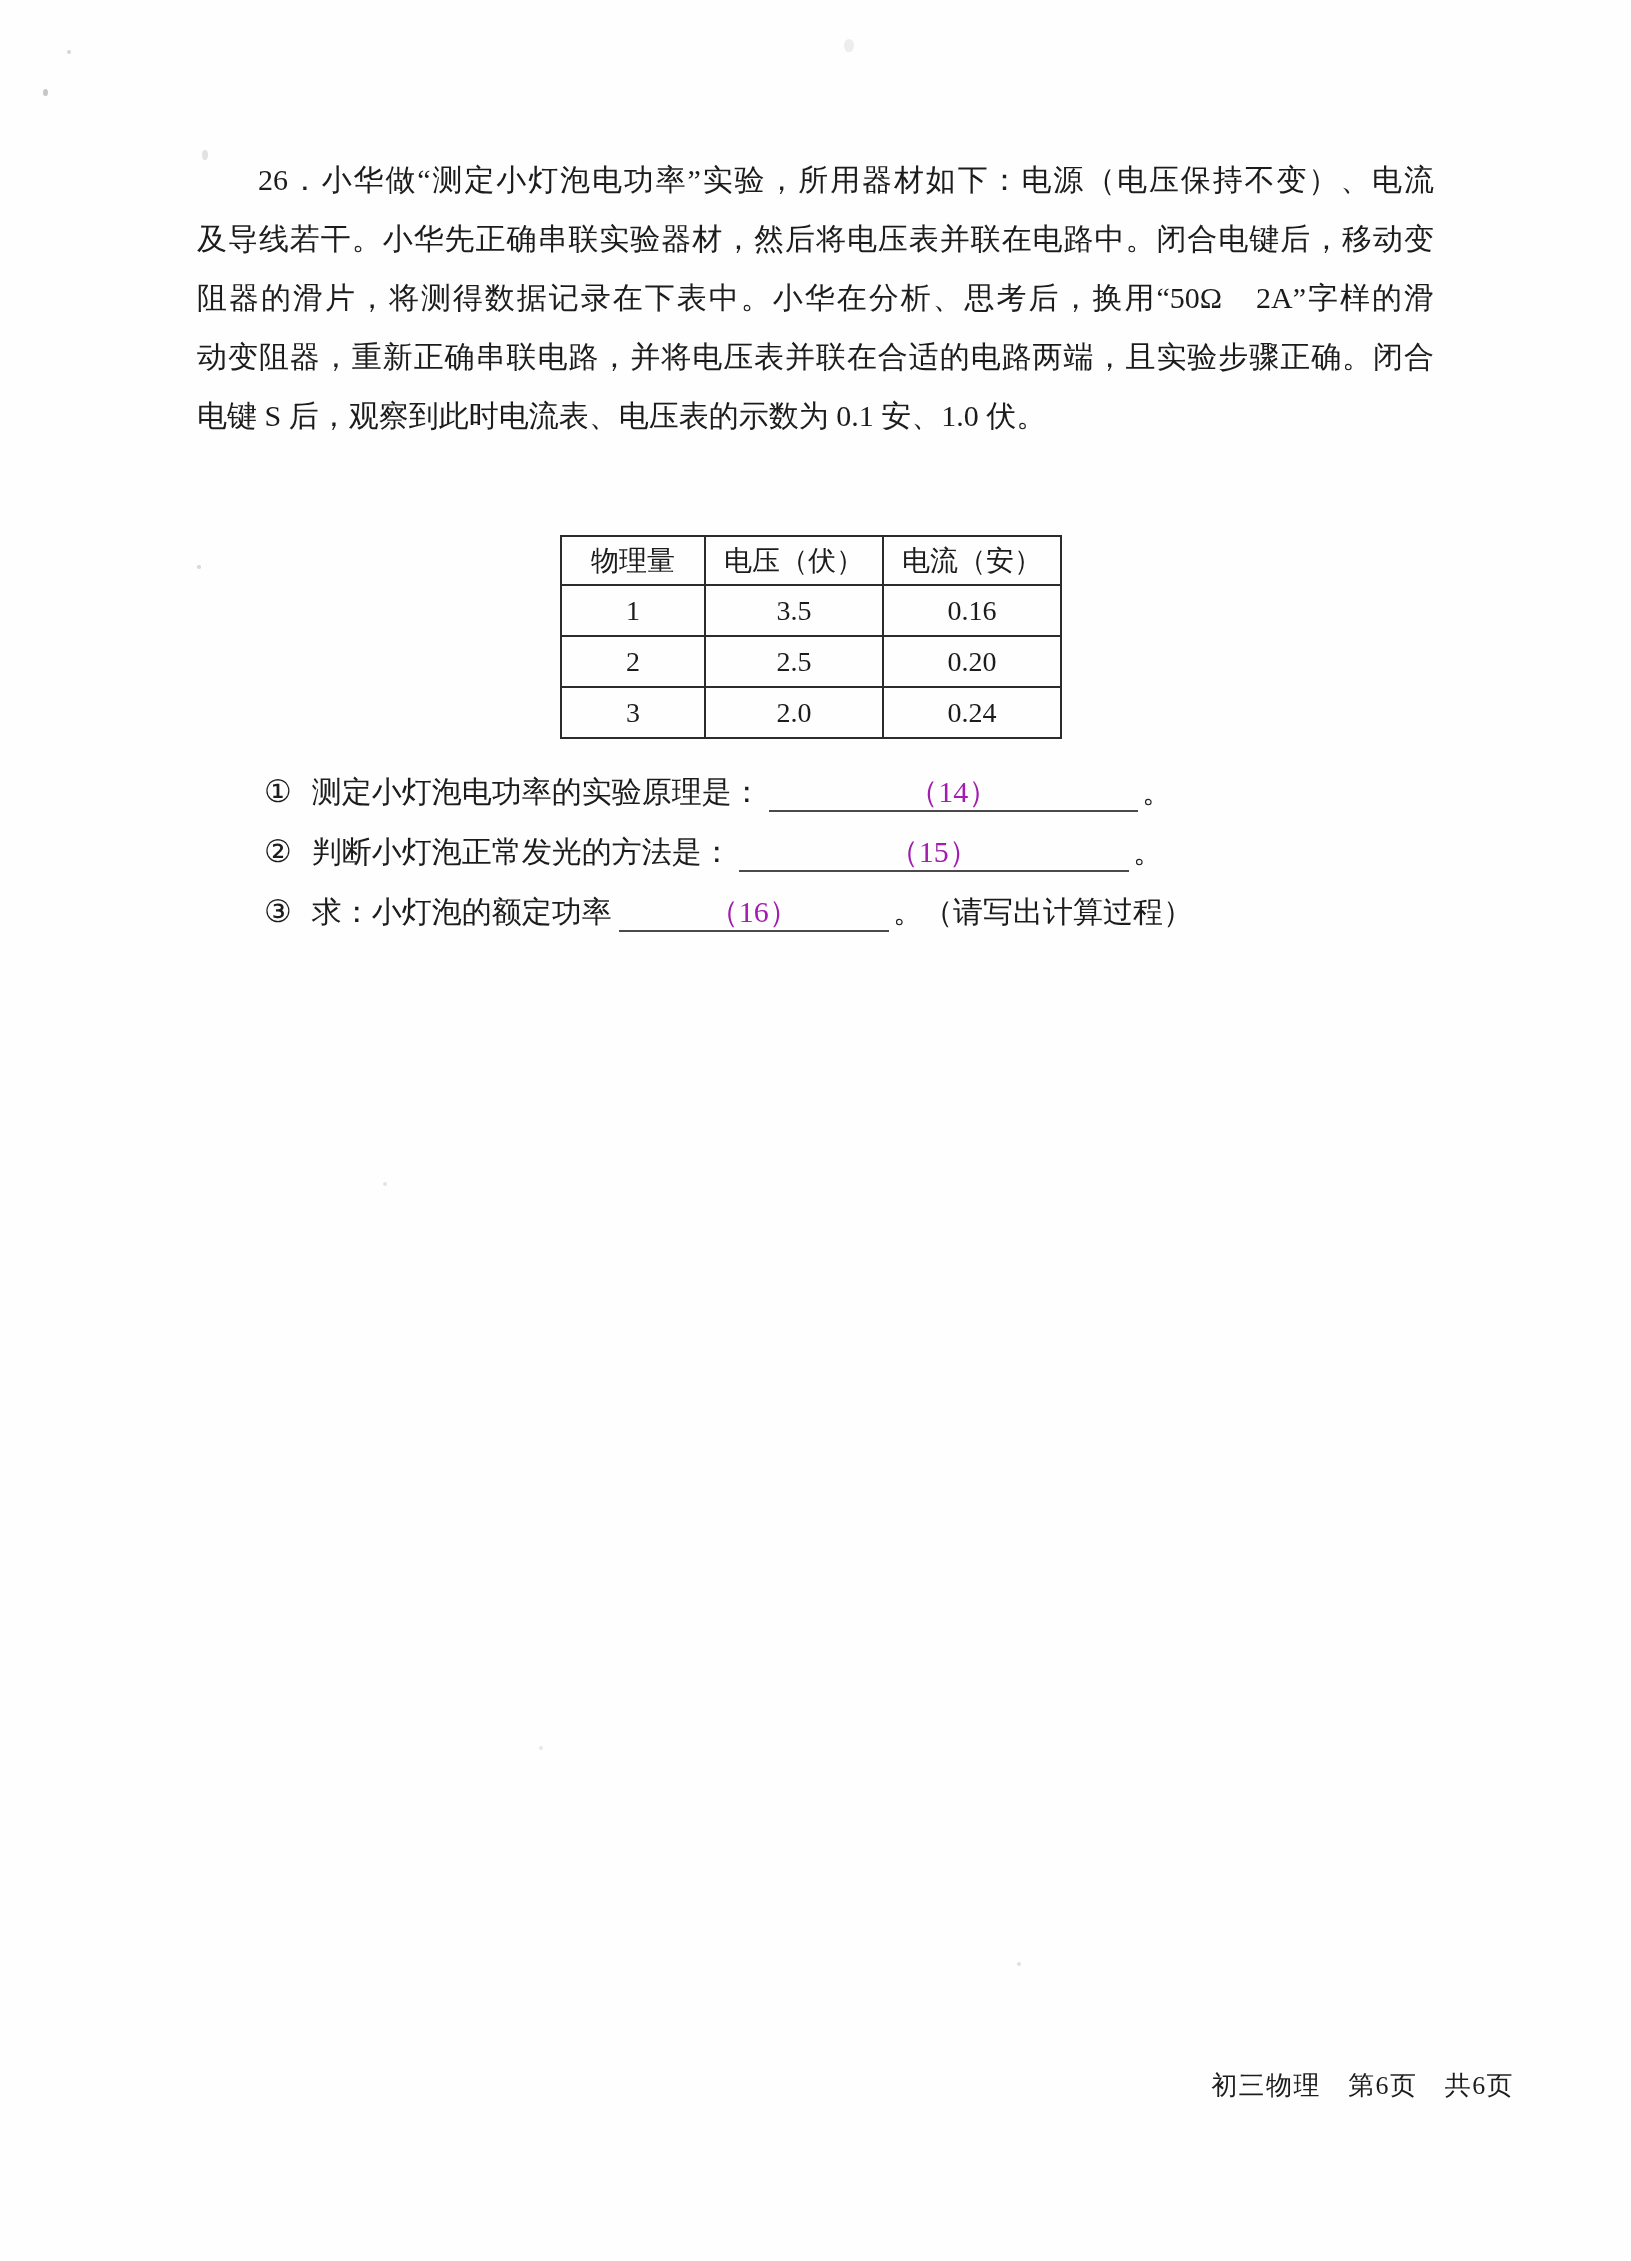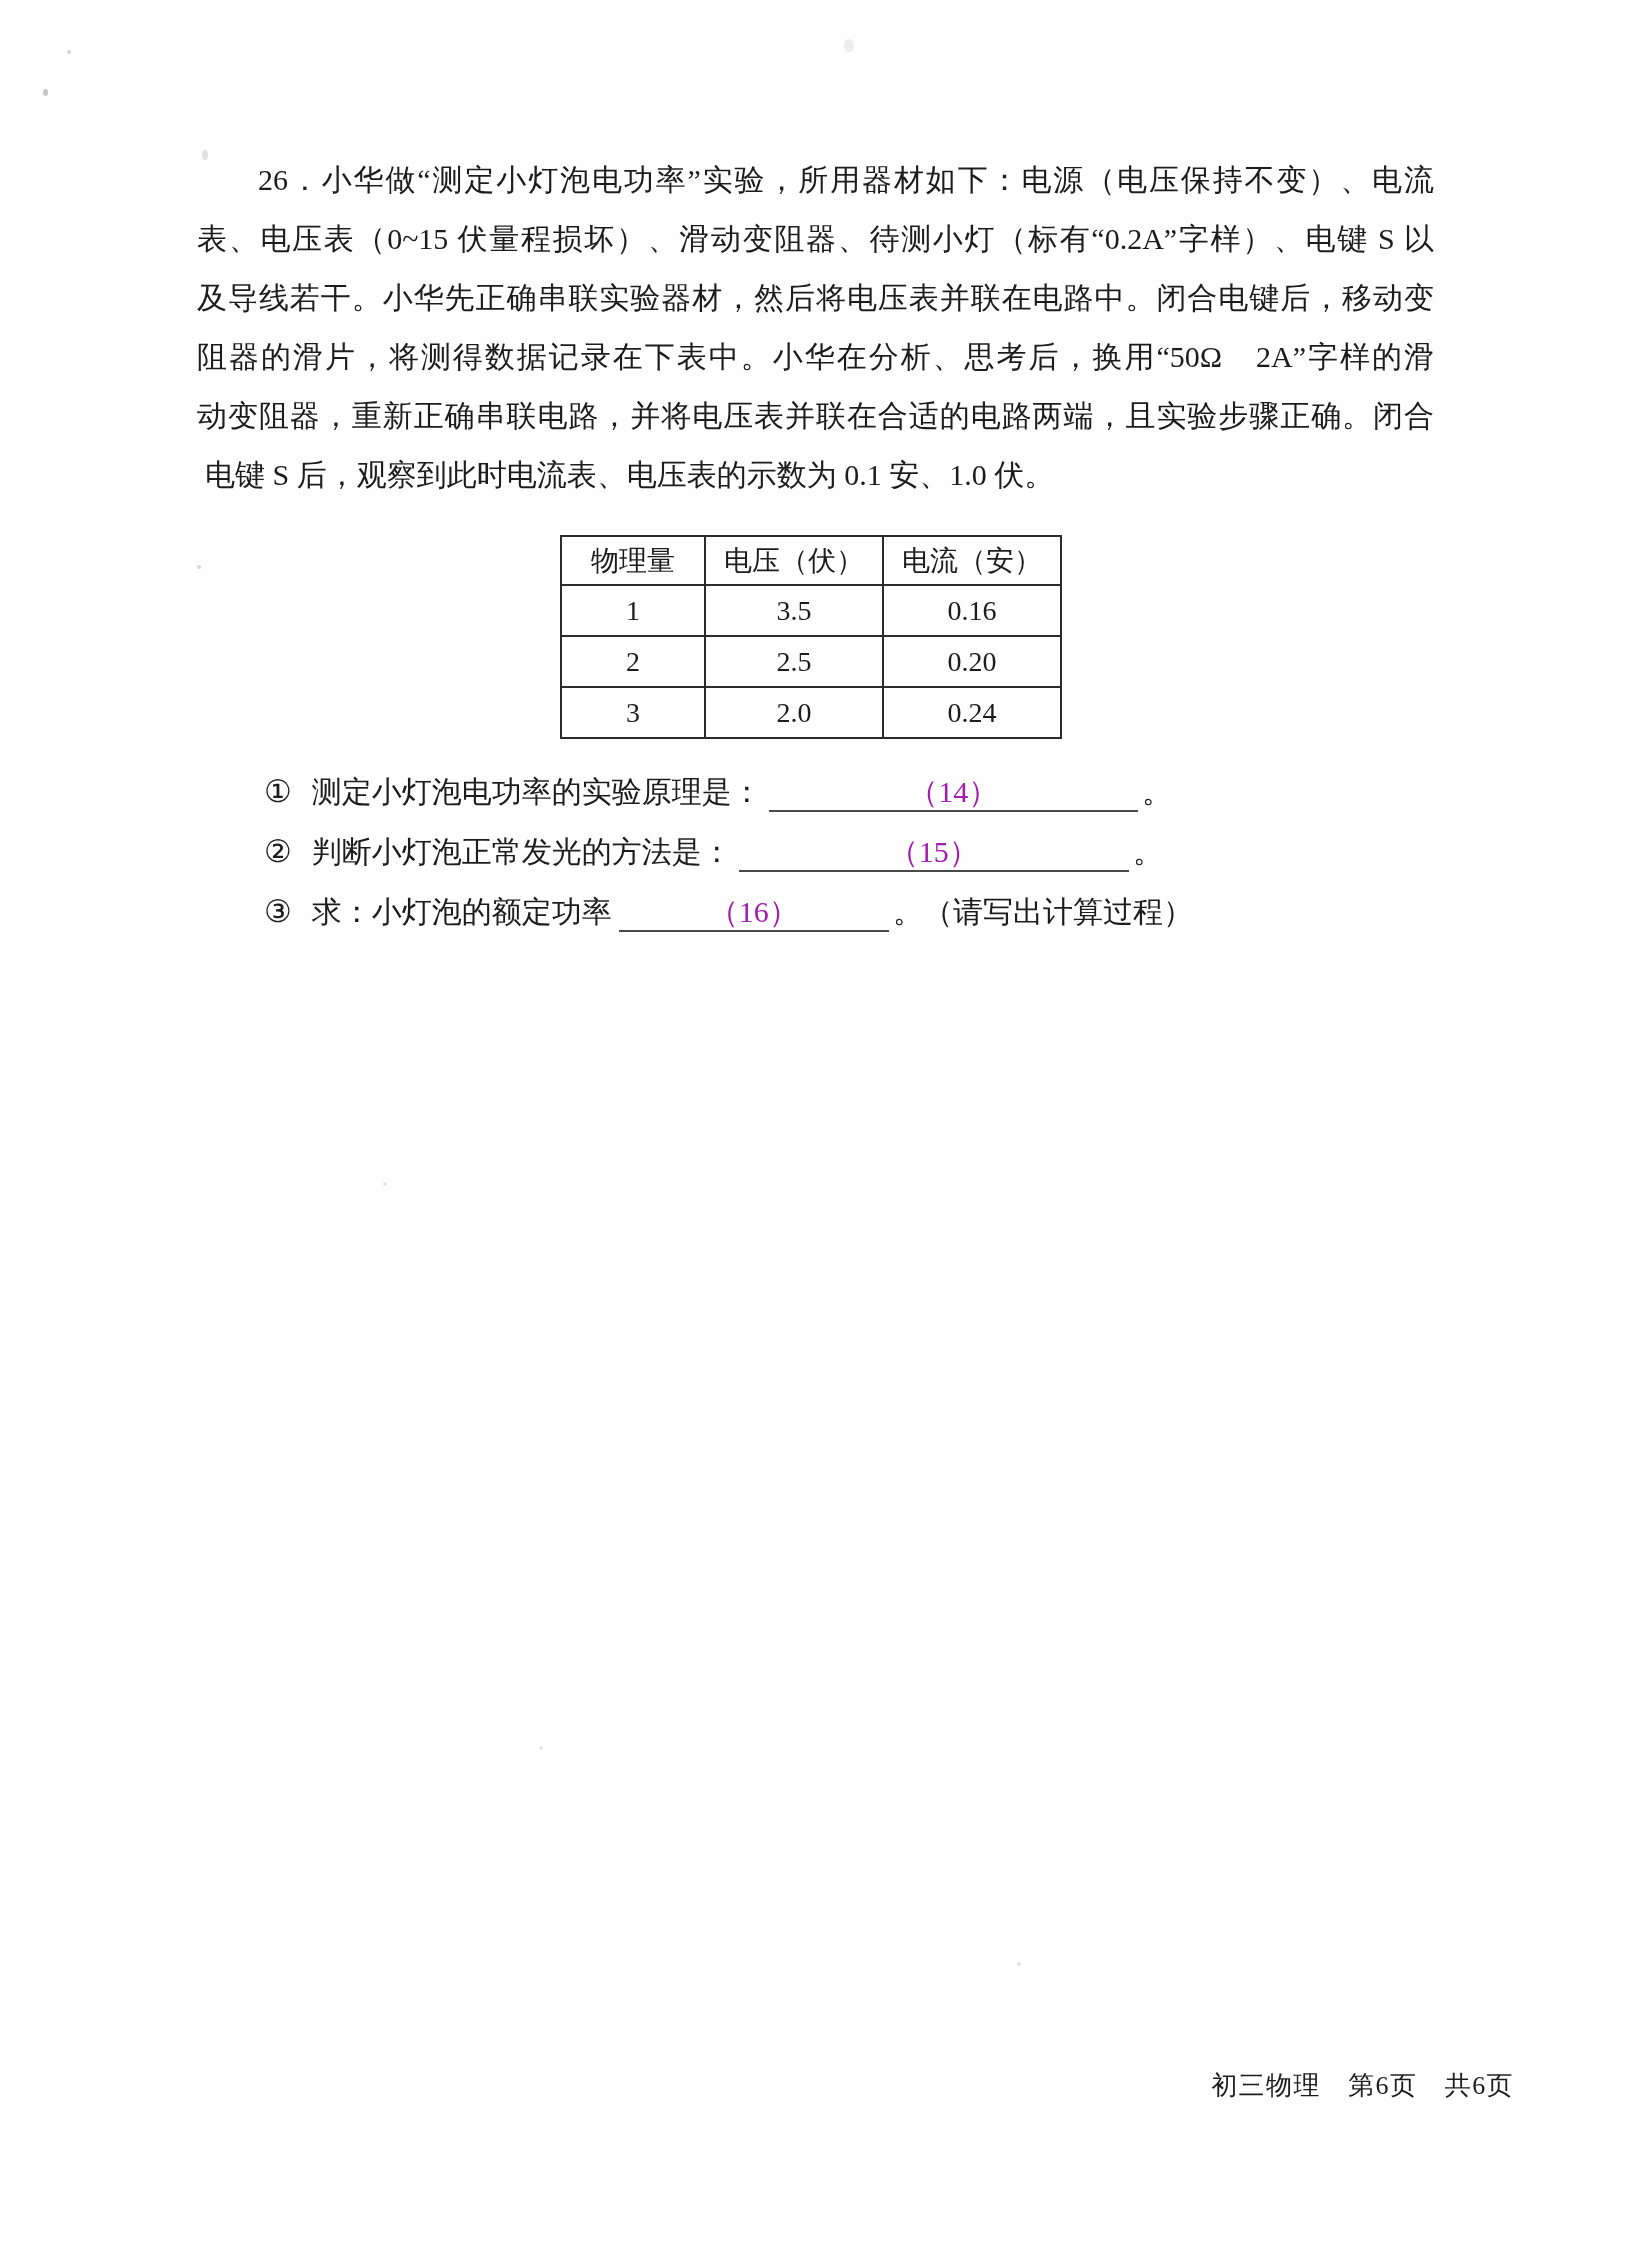--- a/index.html
+++ b/index.html
@@ -33,21 +33,20 @@
     height: 59px;
     line-height: 59px;
     text-align: justify;
     text-align-last: justify;
     white-space: nowrap;
   }
   .para-line.indent { text-indent: 61px; }
   .para-line.last {
     text-align: center;
     text-align-last: left;
-    margin-left: 8px;
   }
 
   
   .dtable {
     position: absolute;
     left: 560px;
     top: 535px;
     border-collapse: collapse;
     font-size: 28px;
     color: #1c1c1c;
@@ -120,21 +119,20 @@
   <div class="speck" style="left:67px;  top:50px;  width:4.3px;  height:4.3px; background:#d6d6d6;"></div>
   <div class="speck" style="left:202px; top:150px; width:5.7px;  height:10px; background:#e2e2e2;"></div>
   <div class="speck" style="left:844px;top:39px;  width:10px; height:12.8px; background:#ededed;"></div>
   <div class="speck" style="left:197px; top:565px; width:3.5px;  height:3.5px; background:#d9d9d9;"></div>
   <div class="speck" style="left:383px; top:1182px;width:4.3px;  height:4.3px; background:#e4e4e4;"></div>
   <div class="speck" style="left:1017px;top:1962px;width:4.3px;  height:4.3px; background:#e0e0e0;"></div>
   <div class="speck" style="left:539px; top:1746px;width:3.5px;  height:3.5px; background:#e8e8e8;"></div>
 
   <div class="para">
     <div class="para-line indent">26．小华做“测定小灯泡电功率”实验，所用器材如下：电源（电压保持不变）、电流</div>
-    <div class="para-line">表、电压表（0~15 伏量程损坏）、滑动变阻器、待测小灯（标有“0.2A”字样）、电键 S 以</div>
     <div class="para-line">及导线若干。小华先正确串联实验器材，然后将电压表并联在电路中。闭合电键后，移动变</div>
     <div class="para-line">阻器的滑片，将测得数据记录在下表中。小华在分析、思考后，换用“50Ω　2A”字样的滑</div>
     <div class="para-line">动变阻器，重新正确串联电路，并将电压表并联在合适的电路两端，且实验步骤正确。闭合</div>
     <div class="para-line last">电键 S 后，观察到此时电流表、电压表的示数为 0.1 安、1.0 伏。</div>
   </div>
 
   <table class="dtable">
     <tbody>
         <tr>
       <th class="c1">物理量</th>

